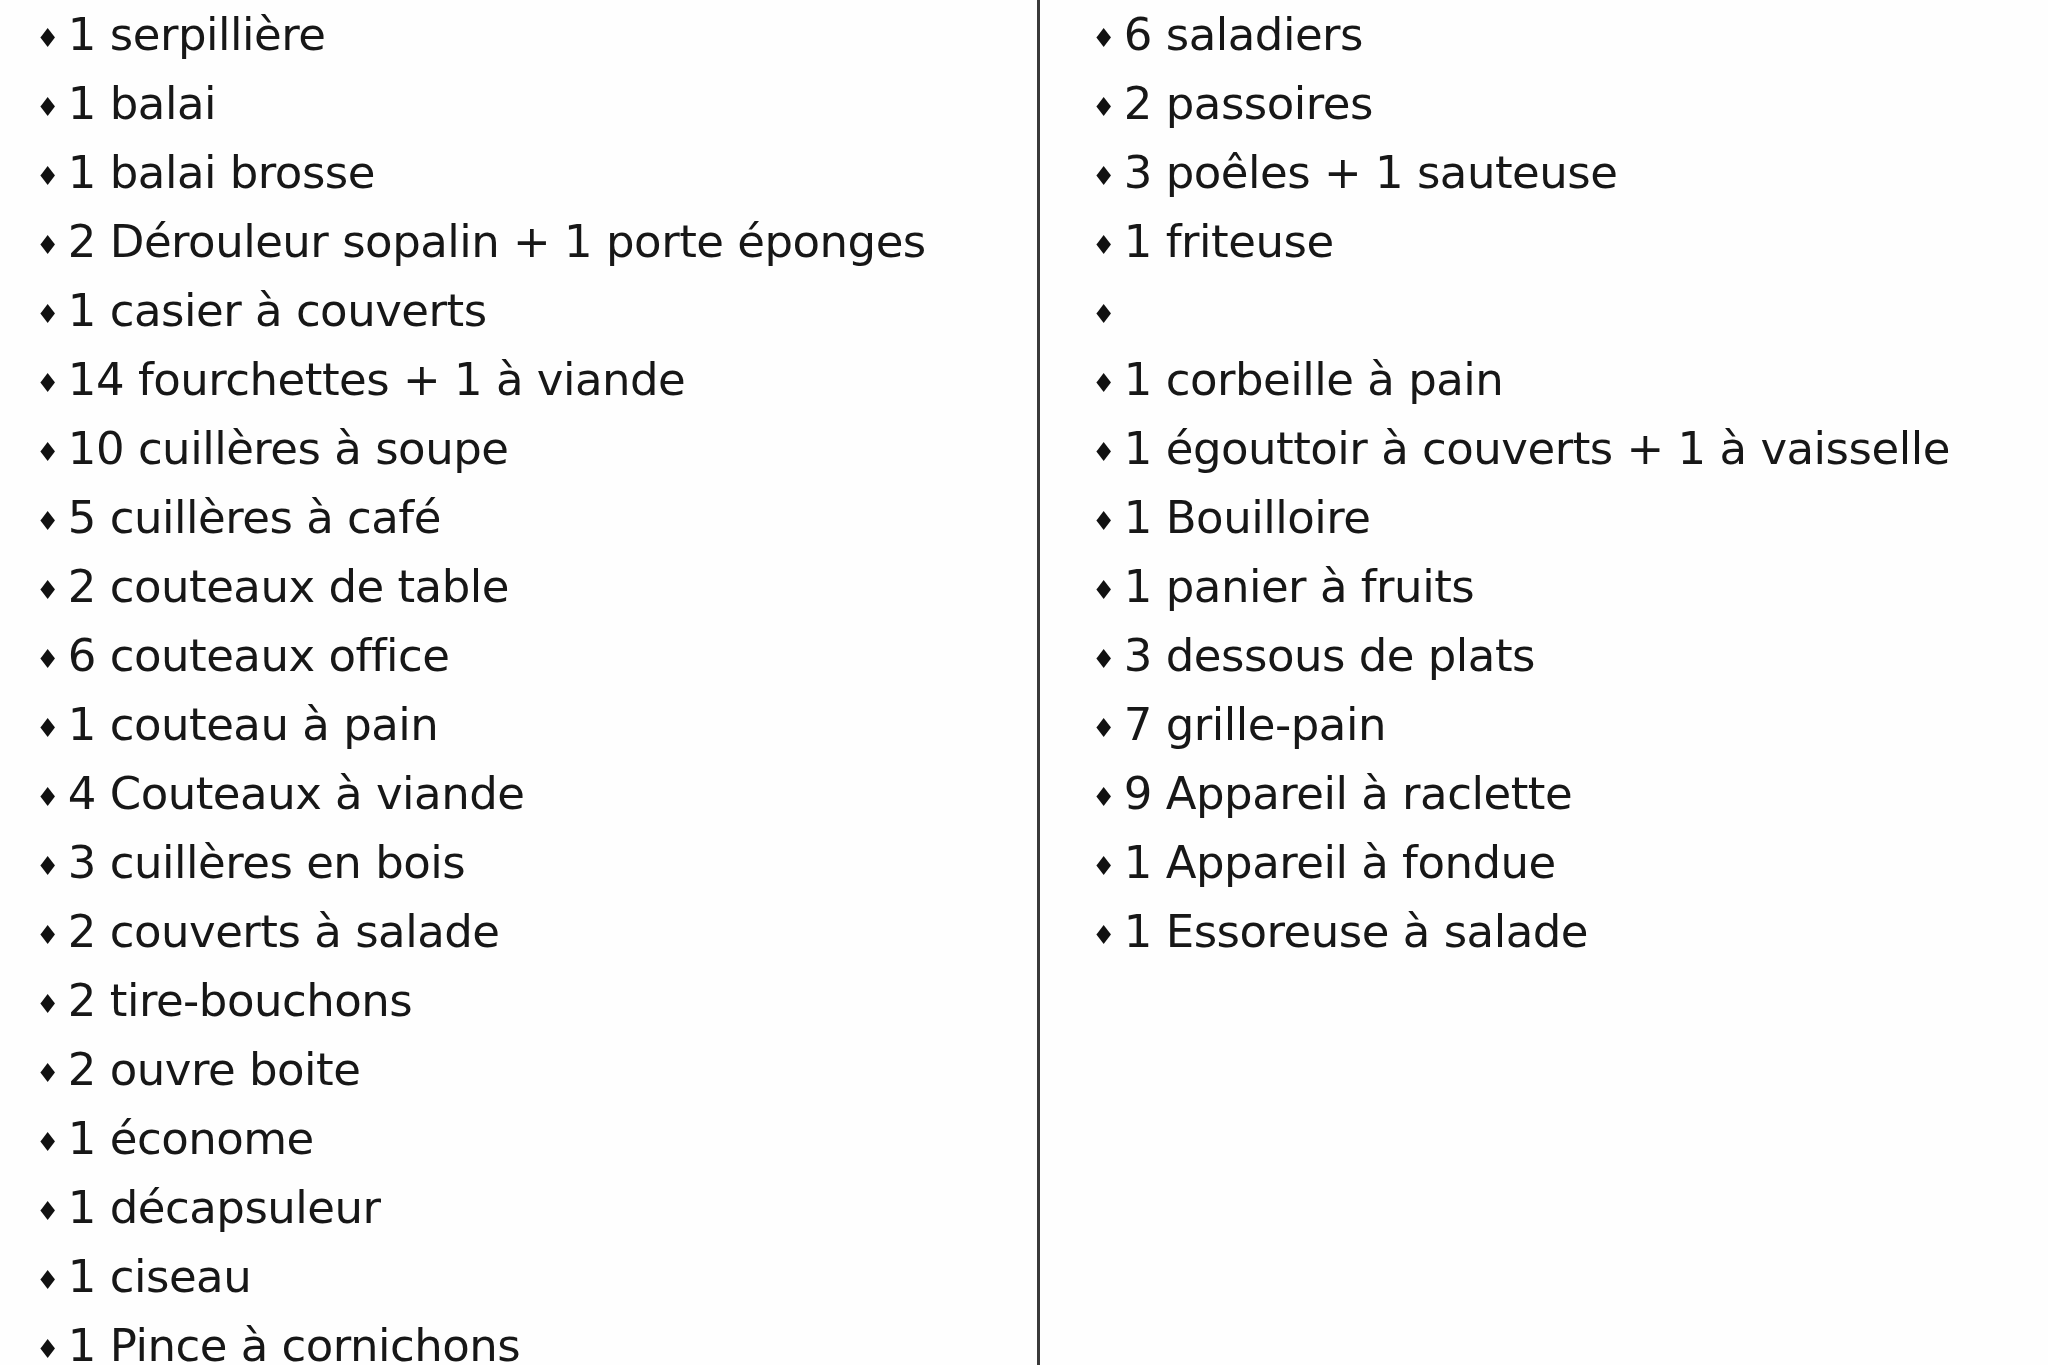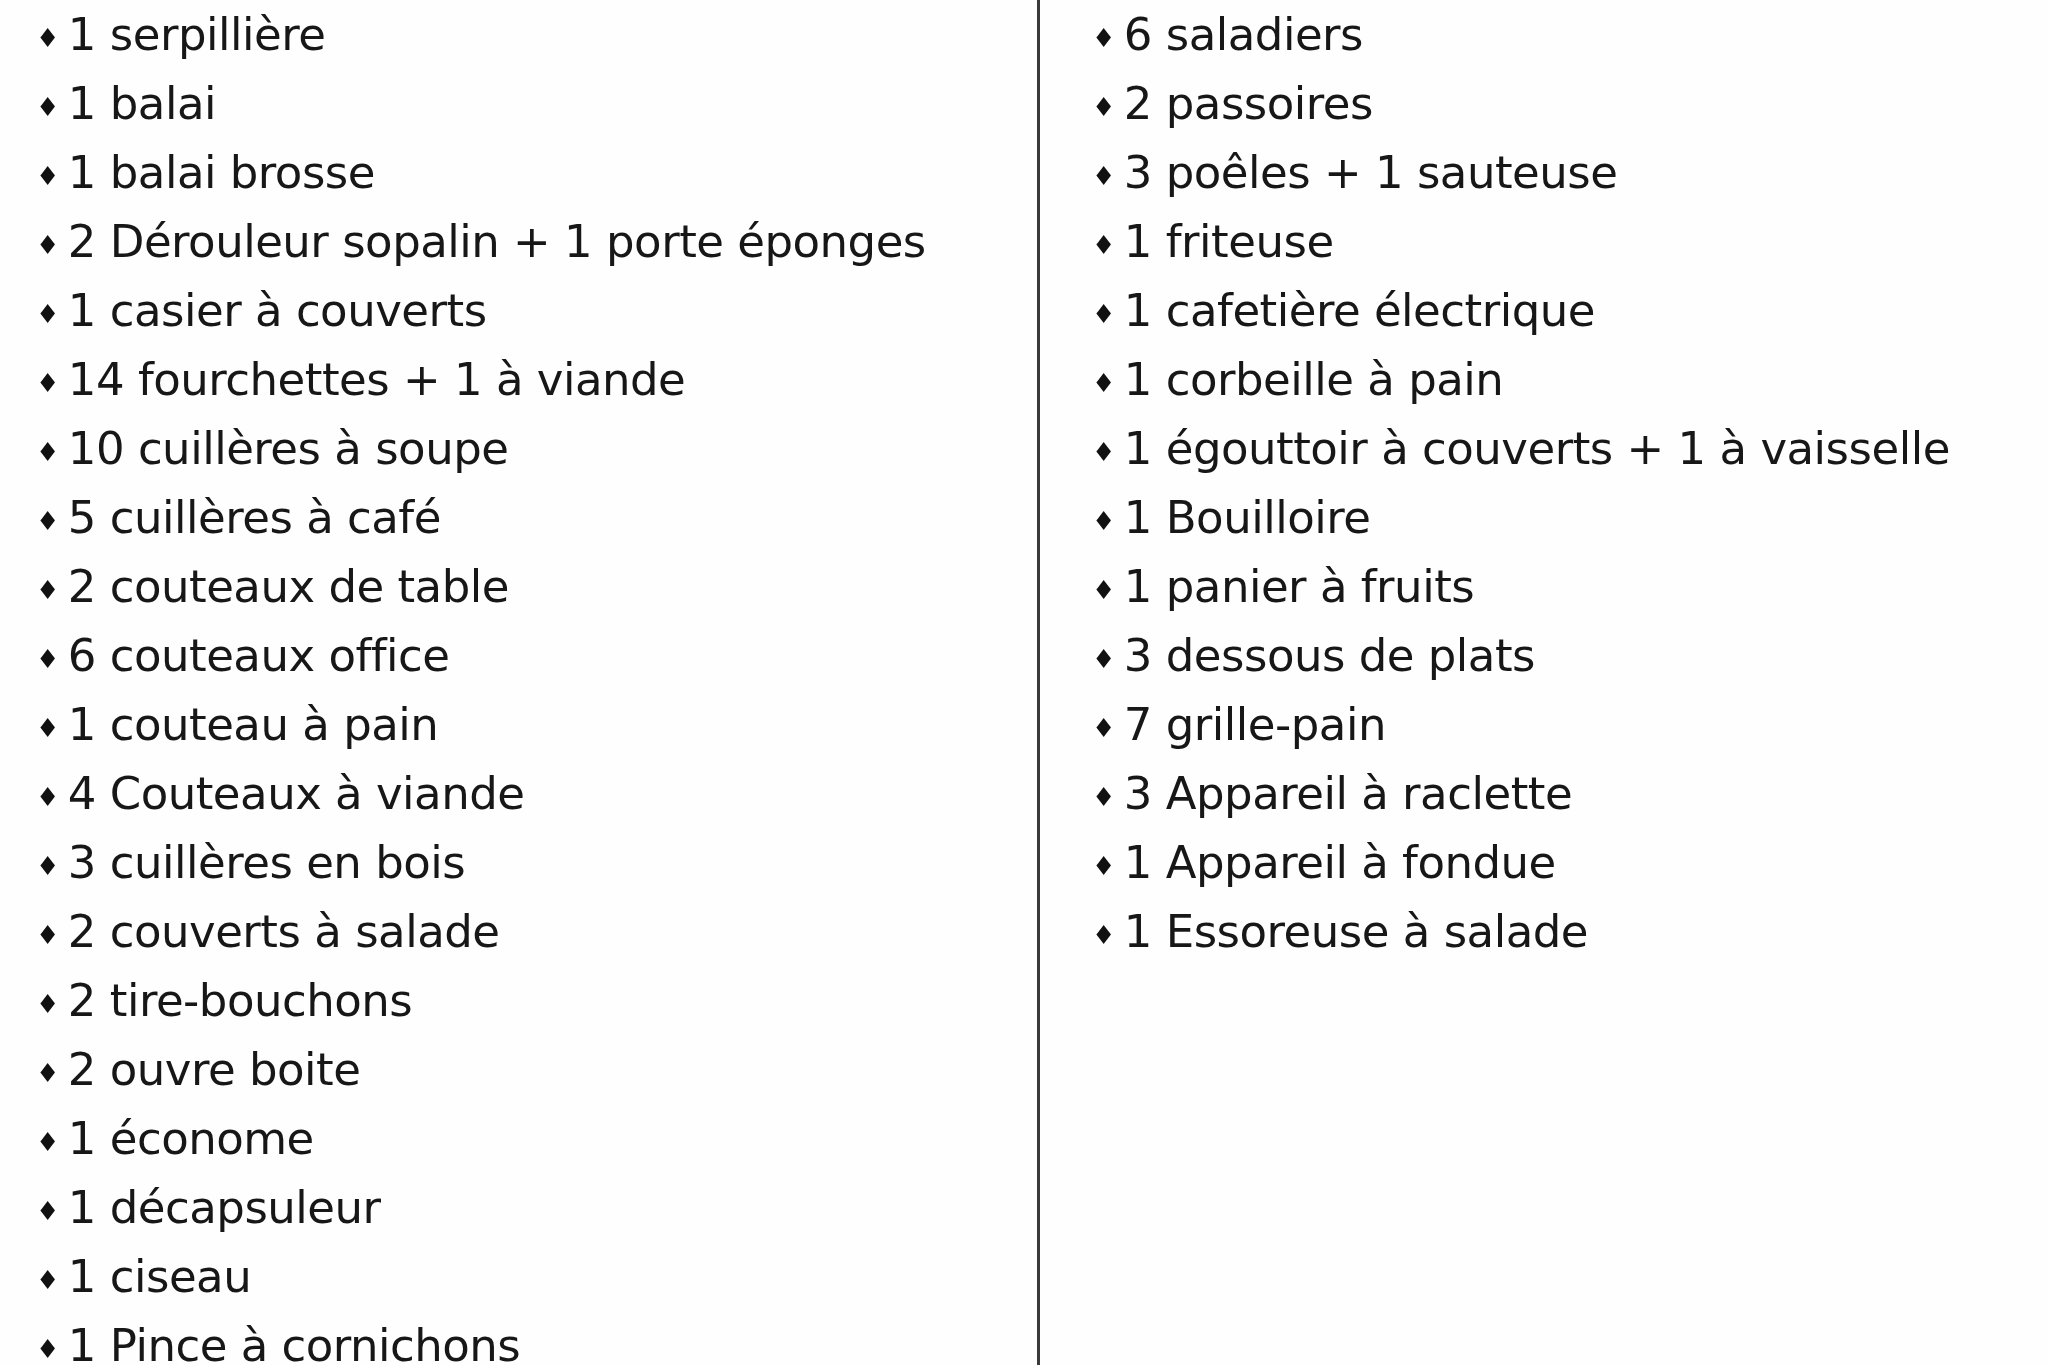--- a/index.html
+++ b/index.html
@@ -162,21 +162,20 @@
         <li class="item">
           <span class="bullet">♦</span>
           <span class="label">3 poêles + 1 sauteuse</span>
         </li>
         <li class="item">
           <span class="bullet">♦</span>
           <span class="label">1 friteuse</span>
         </li>
         <li class="item">
           <span class="bullet">♦</span>
-          <span class="label">1 cafetière électrique</span>
         </li>
         <li class="item">
           <span class="bullet">♦</span>
           <span class="label">1 corbeille à pain</span>
         </li>
         <li class="item">
           <span class="bullet">♦</span>
           <span class="label">1 égouttoir à couverts + 1 à vaisselle</span>
         </li>
         <li class="item">
@@ -190,21 +189,21 @@
         <li class="item">
           <span class="bullet">♦</span>
           <span class="label">3 dessous de plats</span>
         </li>
         <li class="item">
           <span class="bullet">♦</span>
           <span class="label">7 grille-pain</span>
         </li>
         <li class="item">
           <span class="bullet">♦</span>
-          <span class="label">3 Appareil à raclette</span>
+          <span class="label">9 Appareil à raclette</span>
         </li>
         <li class="item">
           <span class="bullet">♦</span>
           <span class="label">1 Appareil à fondue</span>
         </li>
         <li class="item">
           <span class="bullet">♦</span>
           <span class="label">1 Essoreuse à salade</span>
         </li>
       </ul>

